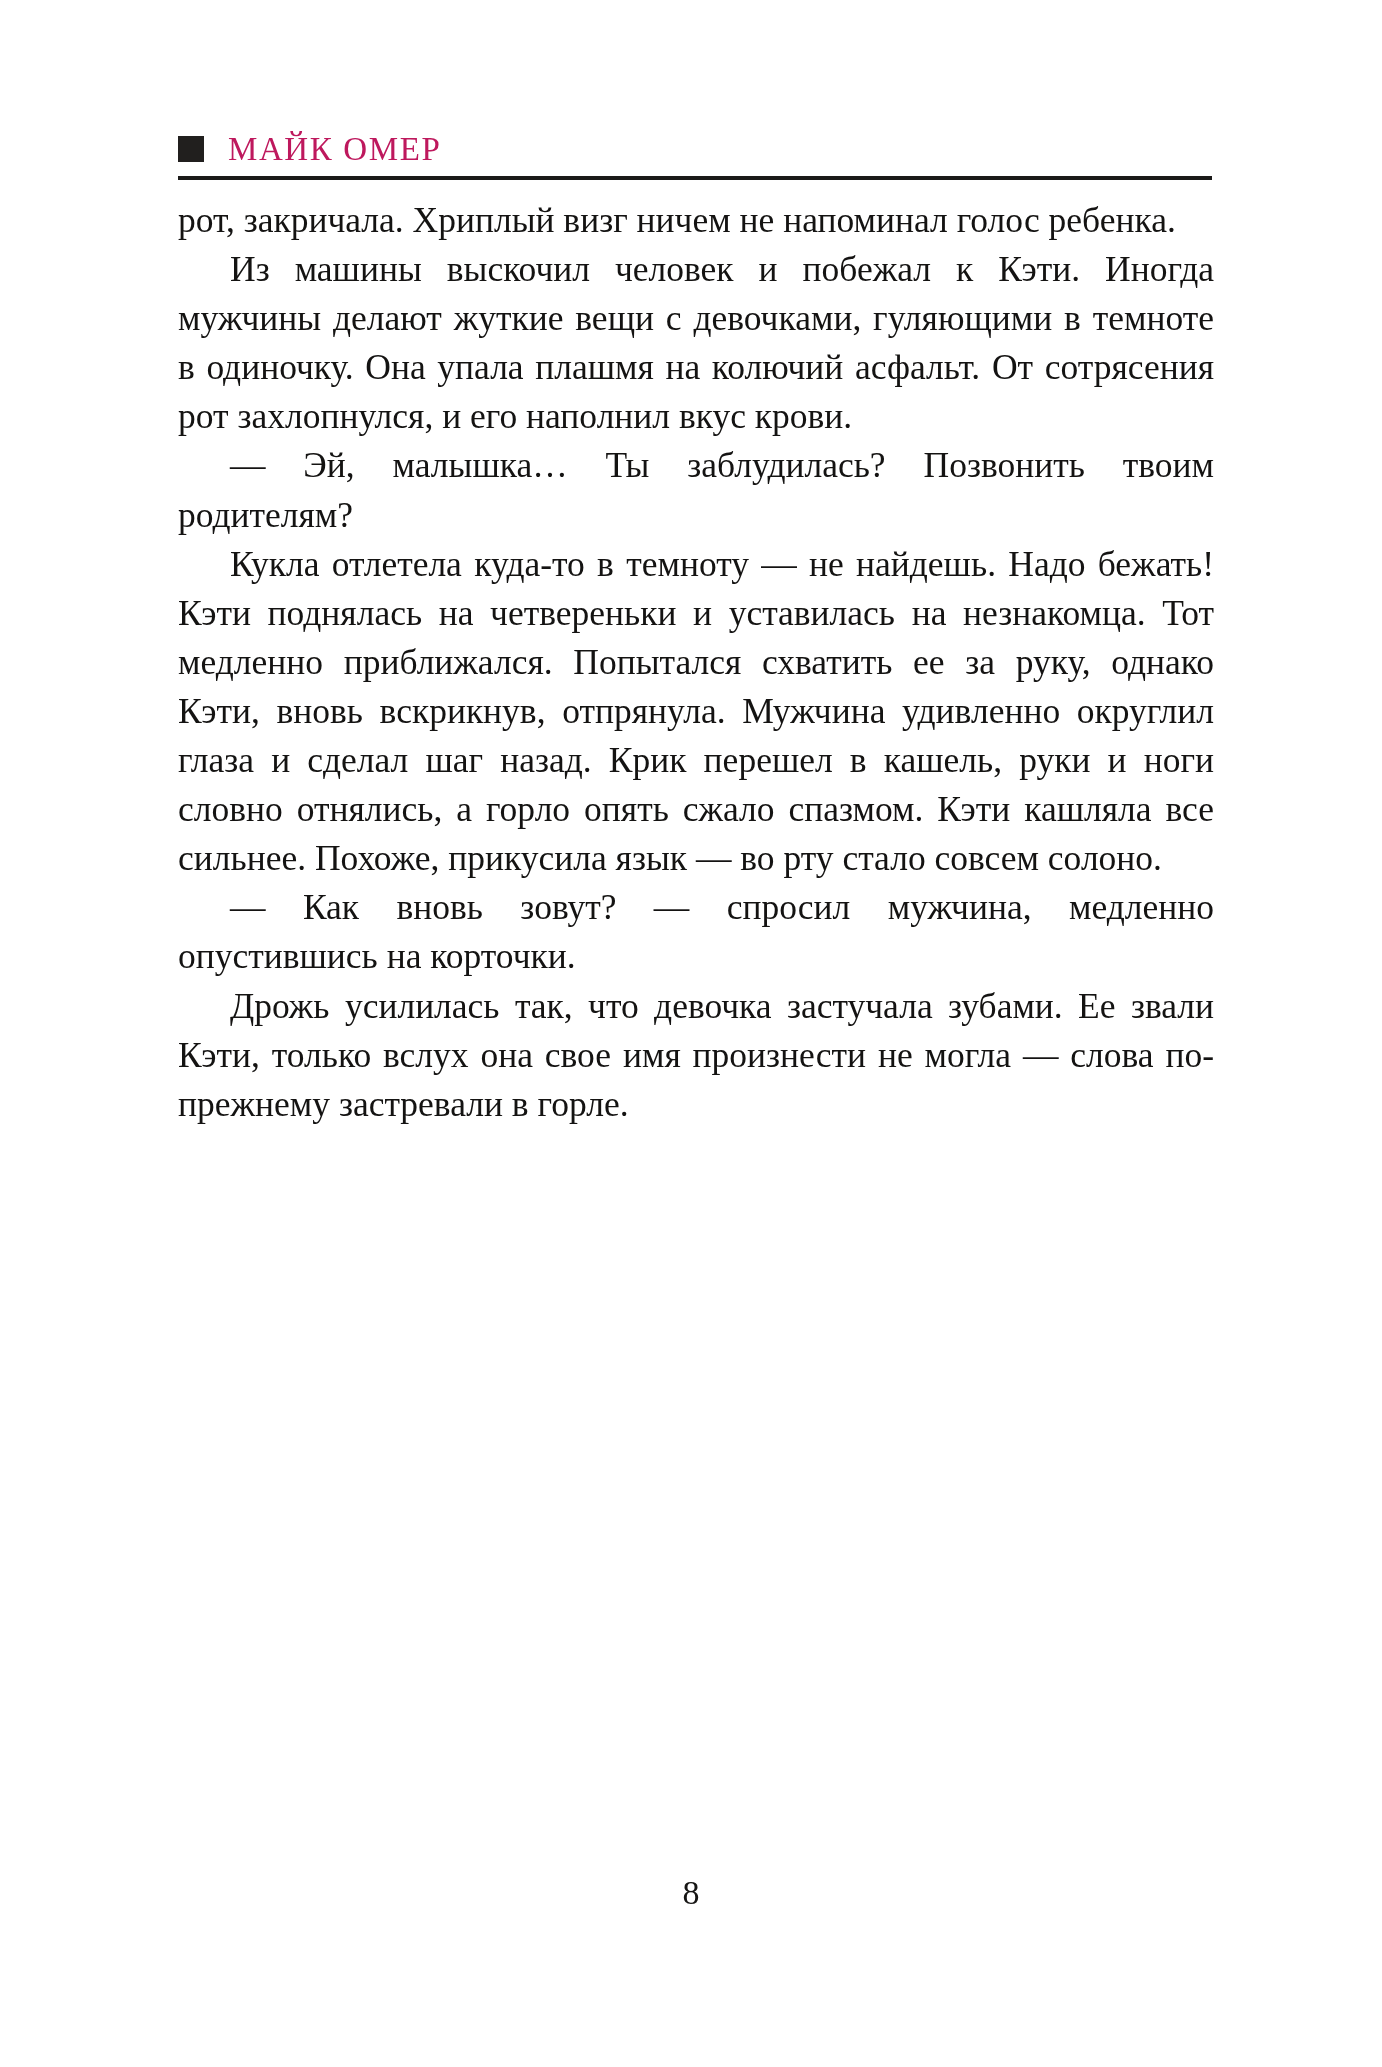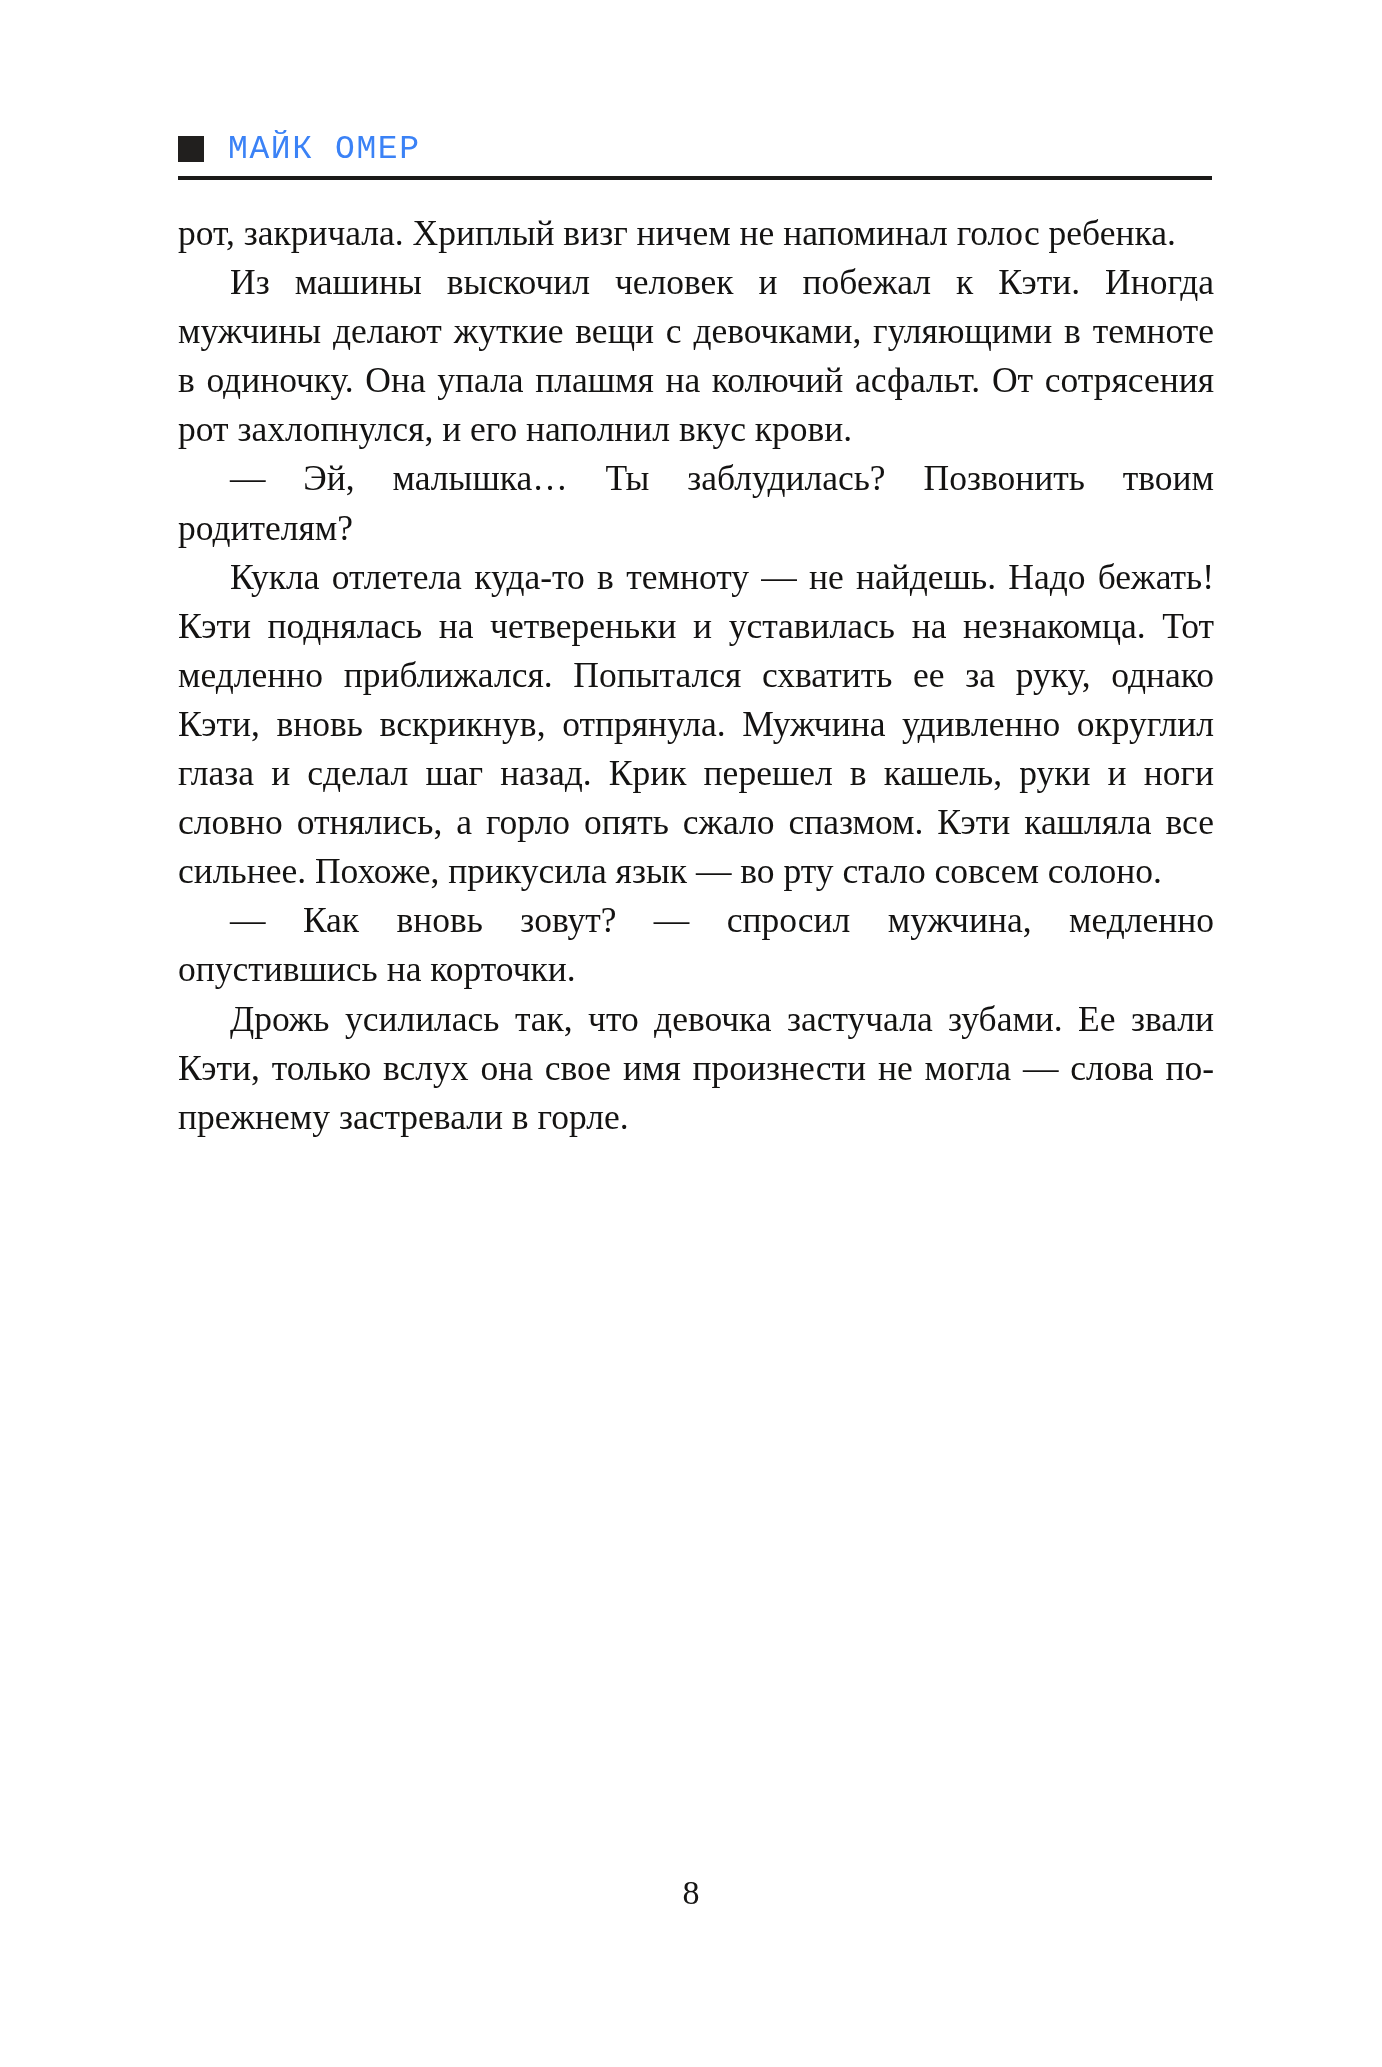--- a/index.html
+++ b/index.html
@@ -38,42 +38,42 @@
 
   .head-square {
     width: 26px;
     height: 26px;
     background: #211f1e;
     flex: 0 0 auto;
     display: block;
   }
 
   .head-title {
-    font-family: Liberation Mono, monospace;
+    font-family: Liberation Serif, serif;
     font-size: 33px;
     line-height: 1;
     letter-spacing: 1.6px;
-    color: #3b82f6;
+    color: #be185d;
     white-space: nowrap;
   }
 
   .head-rule {
     position: absolute;
     left: 178px;
     top: 176px;
     width: 1034px;
     height: 4px;
     background: #1b1a19;
   }
 
   
   .body-text {
     position: absolute;
     left: 178px;
-    top: 209px;
+    top: 196px;
     width: 1036px;
     font-size: 35.5px;
     line-height: 49.1px;
     text-align: justify;
     text-justify: inter-word;
     -webkit-hyphens: none;
     hyphens: none;
     color: #141312;
   }
 

